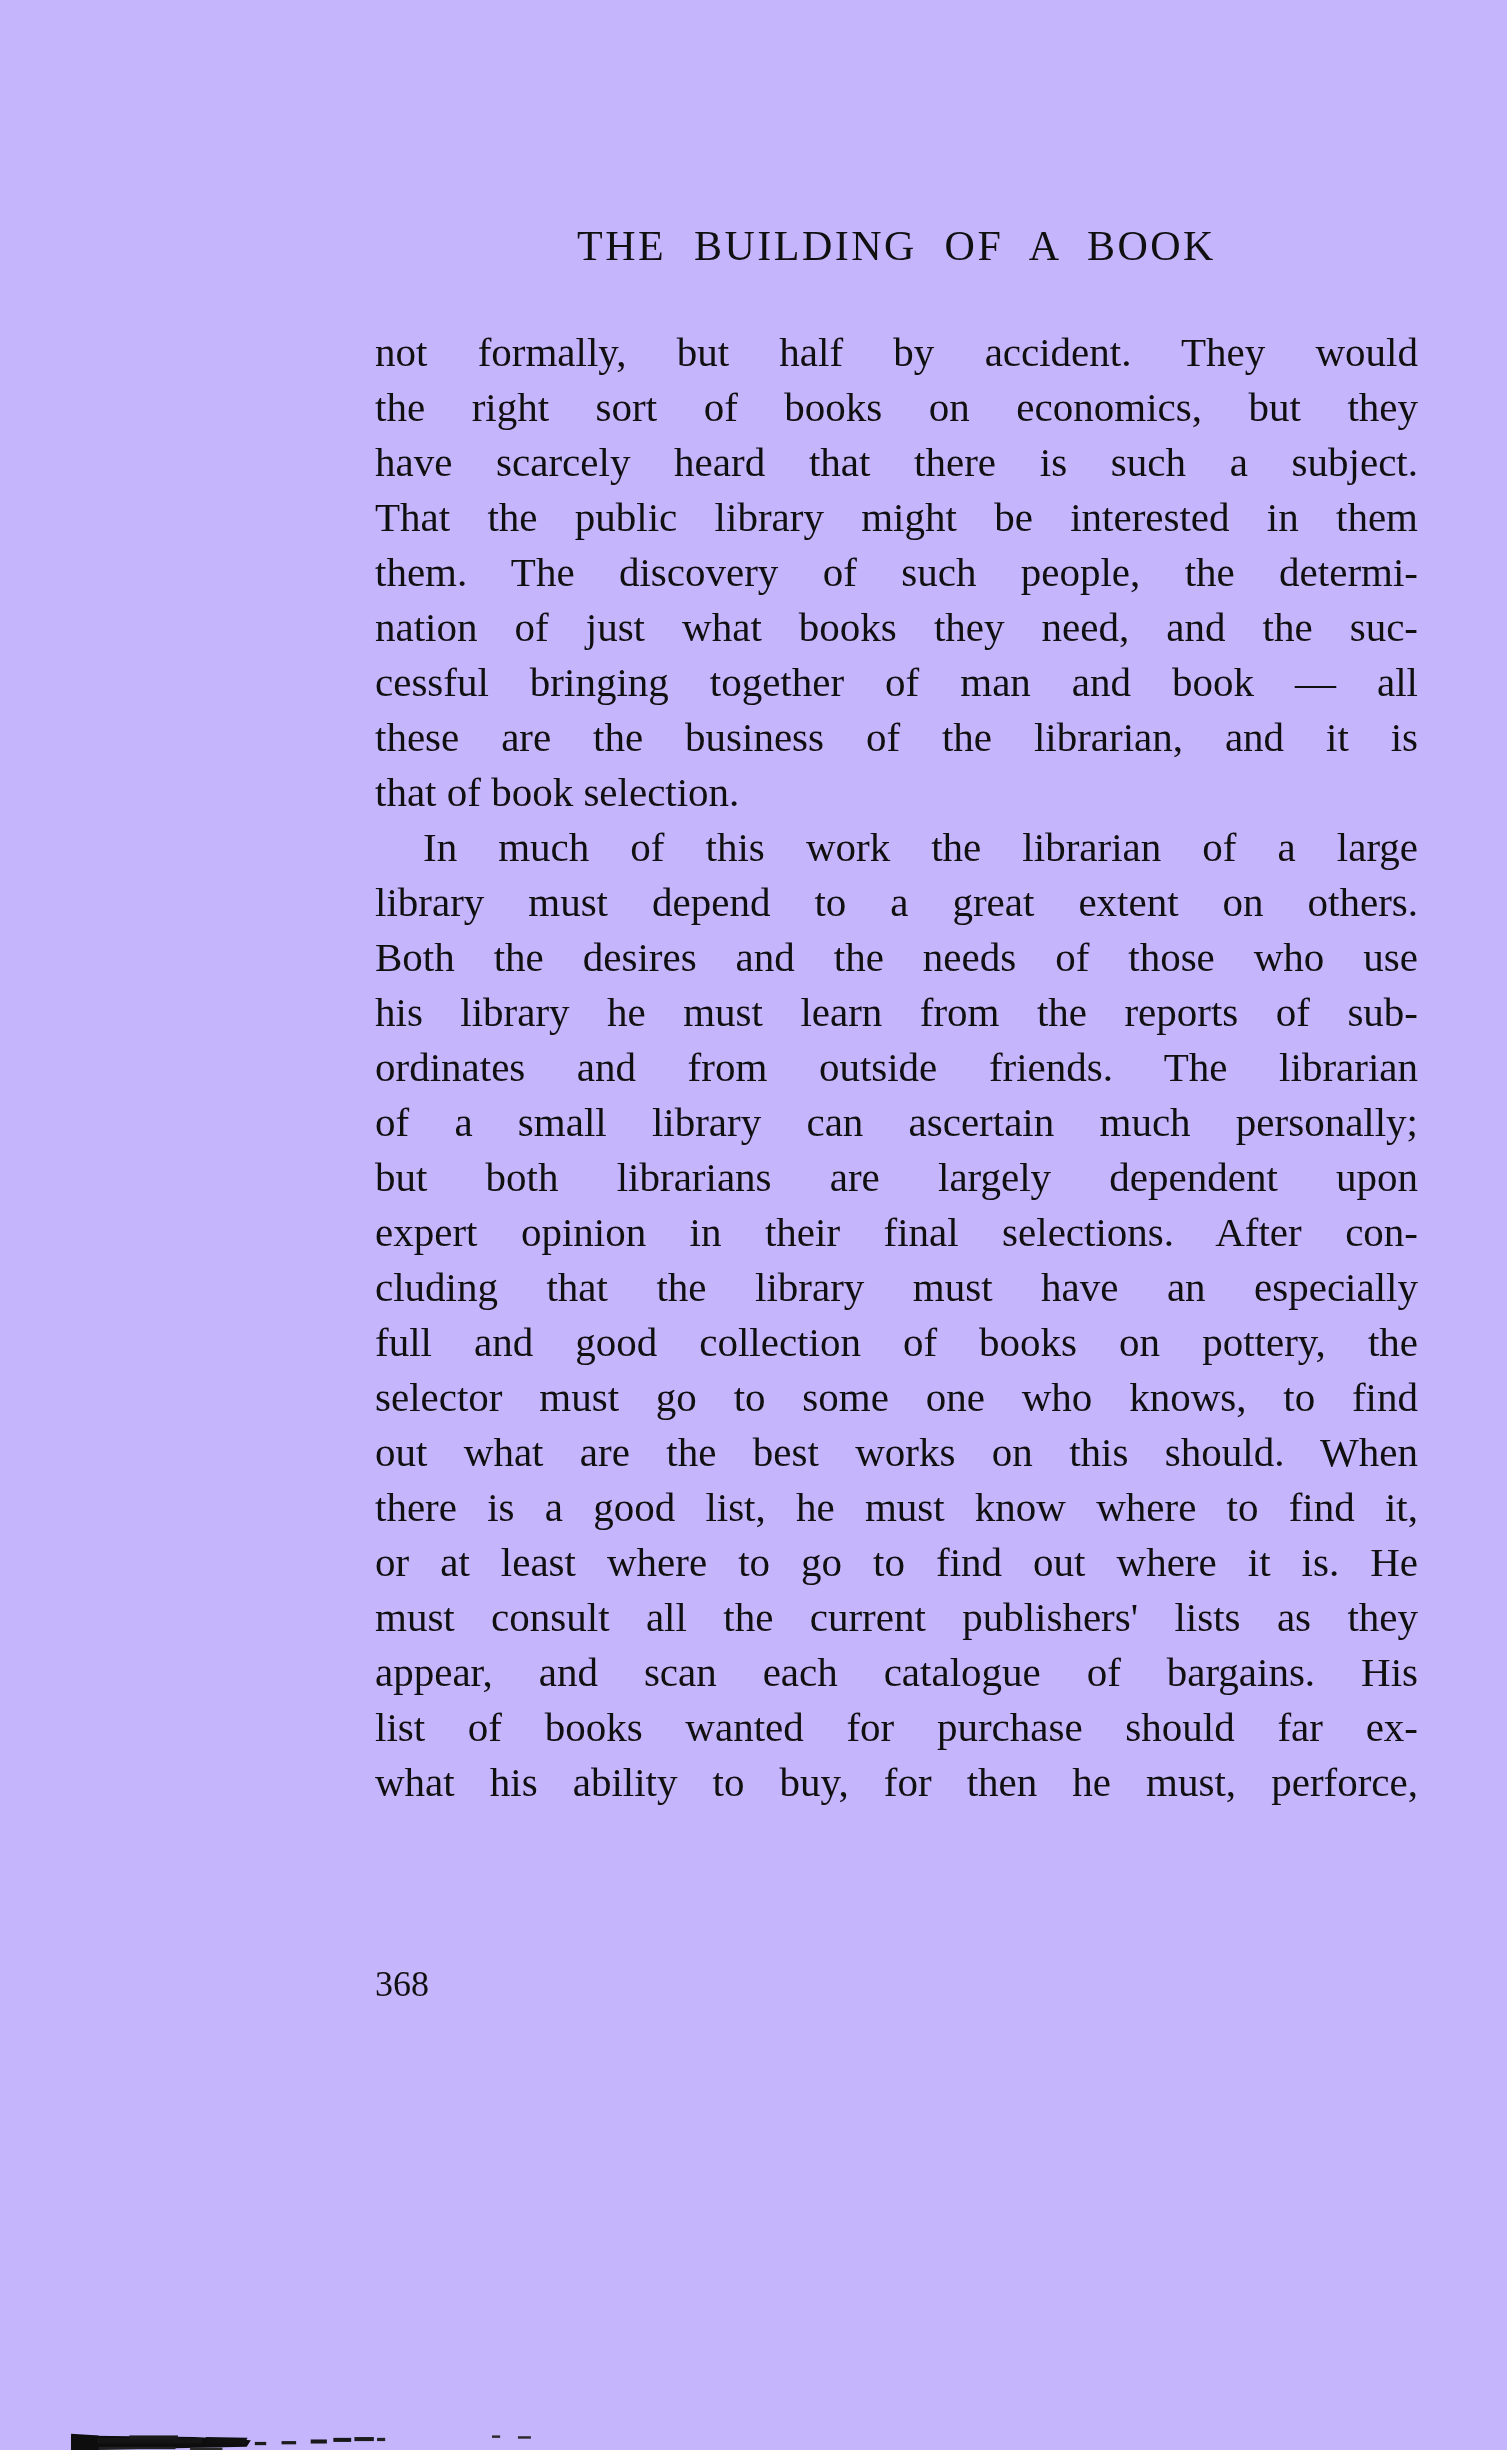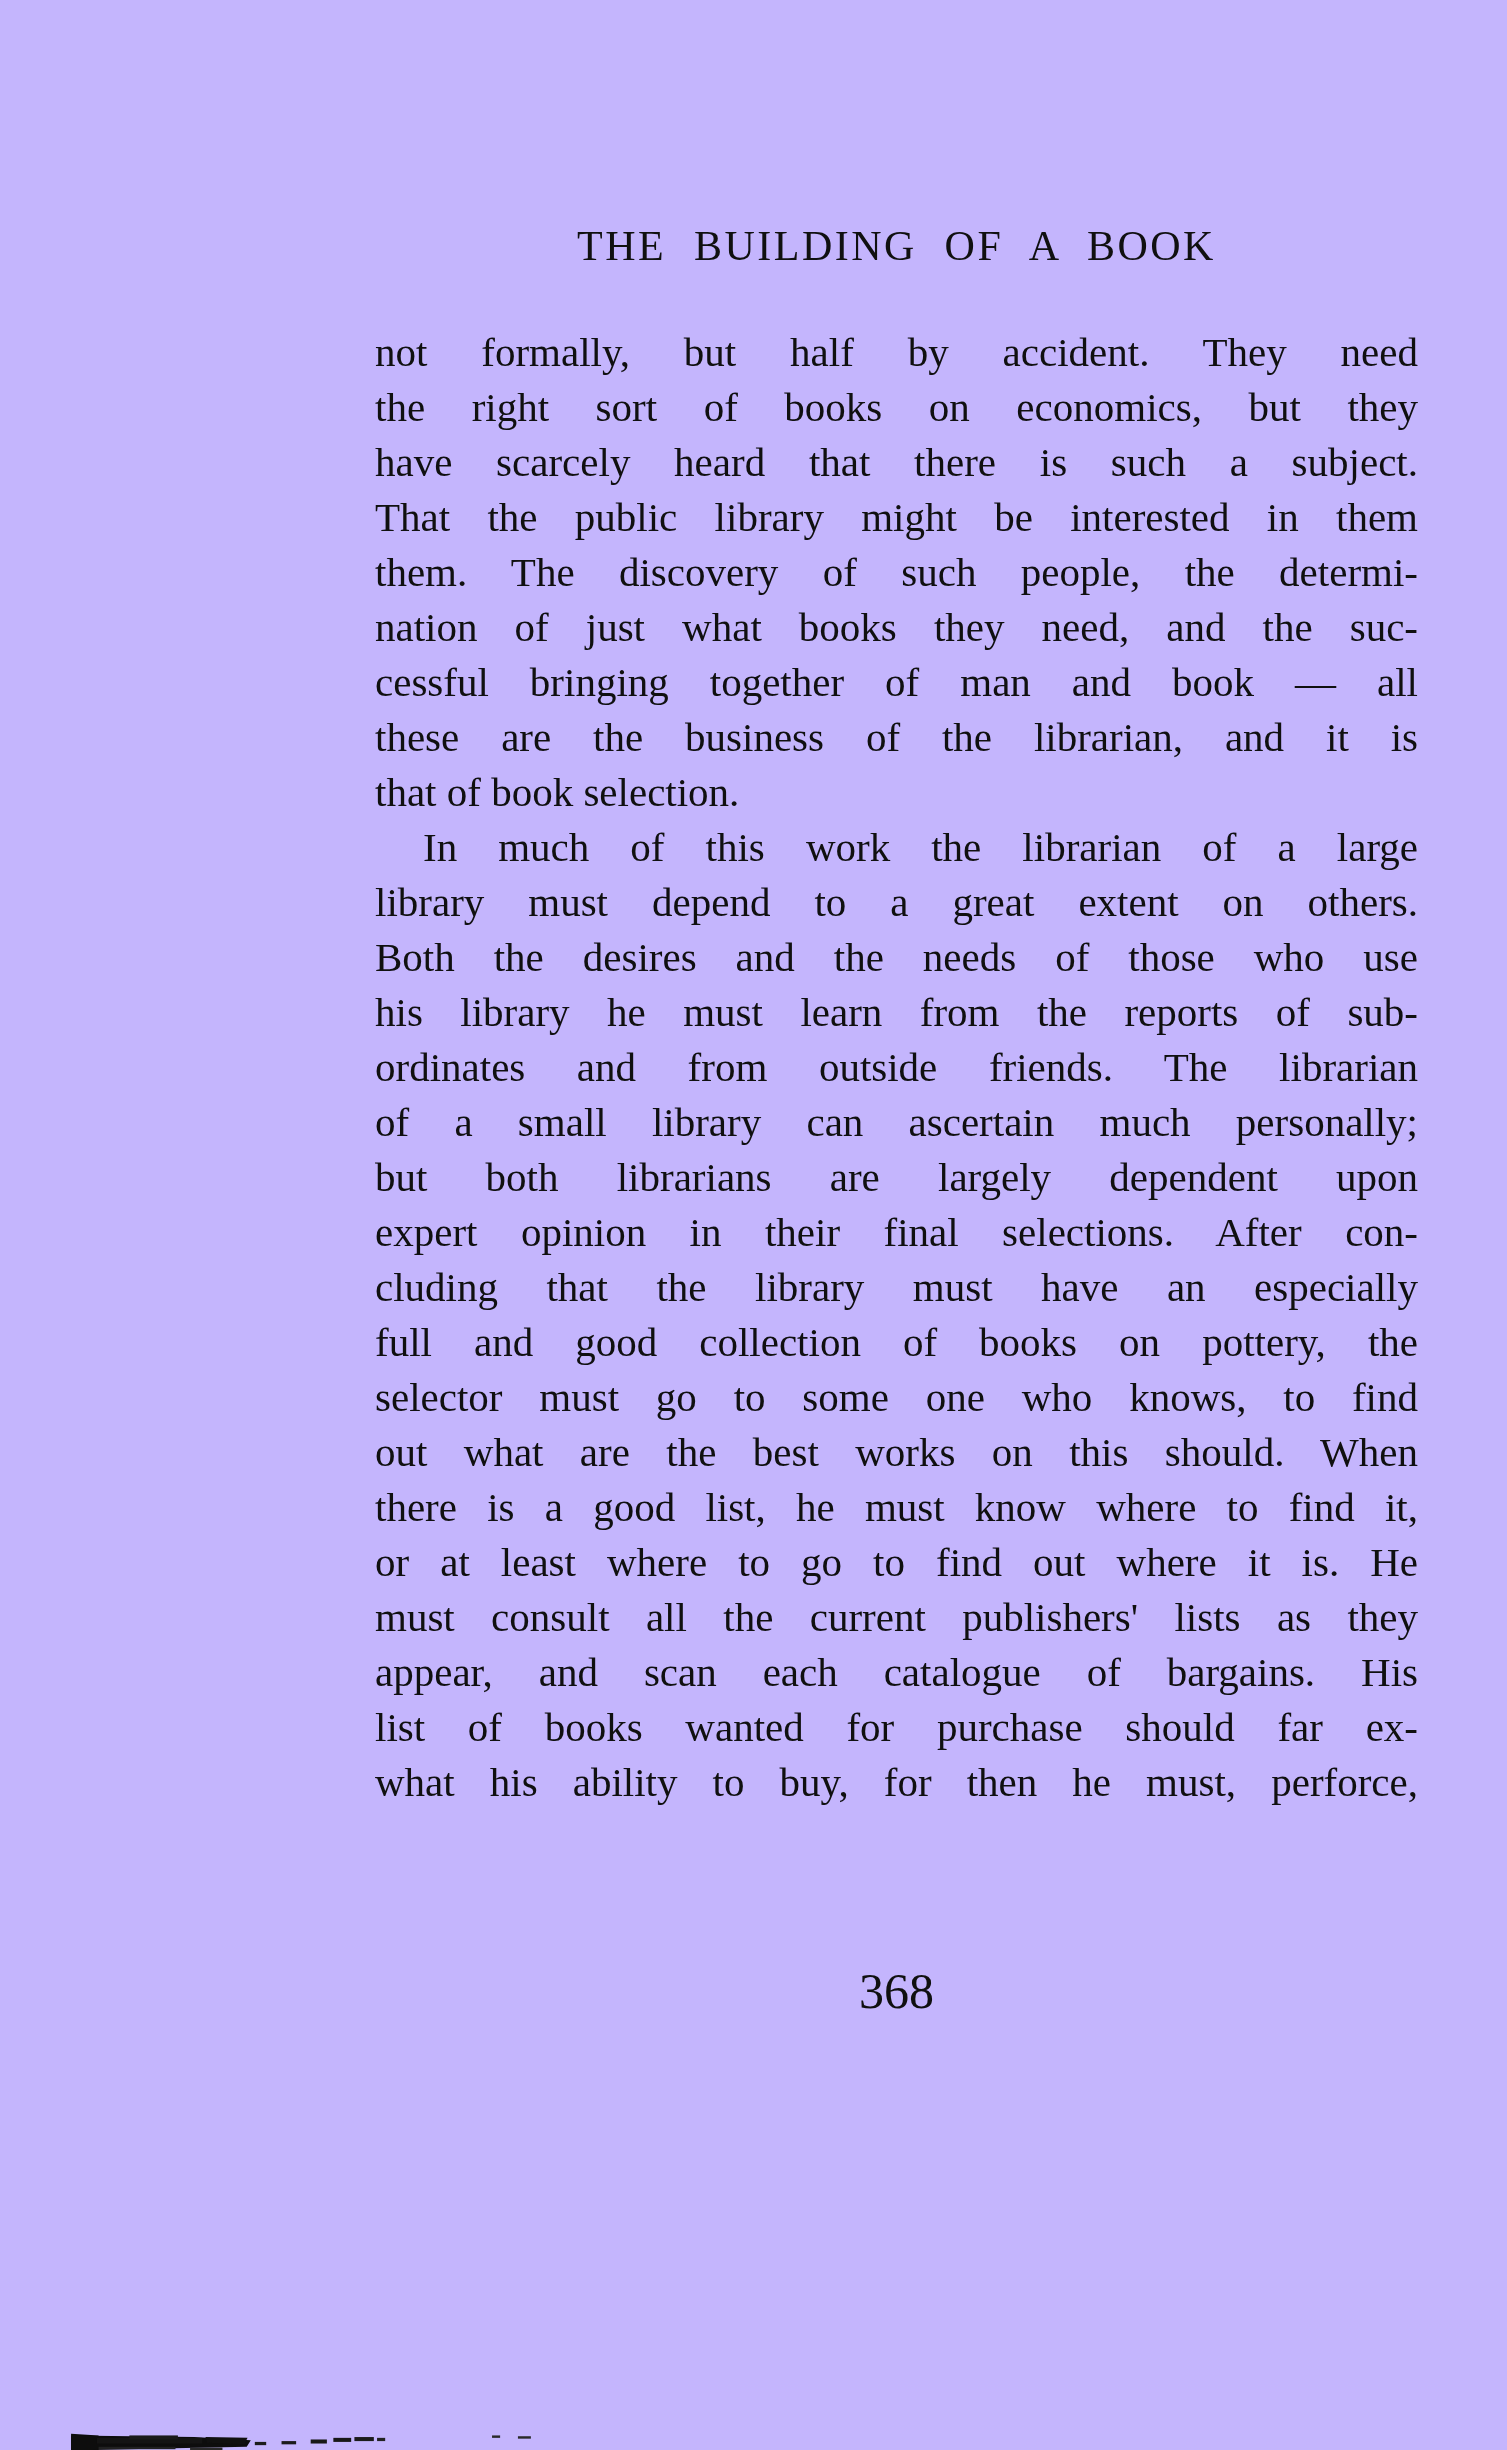--- a/index.html
+++ b/index.html
@@ -32,40 +32,40 @@
     text-align:justify;
     text-align-last:justify;
     height:55px;
     overflow:visible;
   }
   .line.para-end { text-align-last:left; }
   .line.indent  { text-indent:48px; }
   .folio {
     position:absolute;
     left:375px; top:1966px; width:1043px;
-    text-align:center;
-    font-size:50px;
+    text-align:left;
+    font-size:36px;
     line-height:1;
   }
   .smudge {
     position:absolute;
     left:0; top:2416px;
     width:1507px; height:34px;
     display:block;
   }
 </style>
 </head>
 <body>
 
 <div class="page">
 
   <div class="running-head">THE BUILDING OF A BOOK</div>
 
   <div class="textblock" id="textblock">
-      <div class="line">not formally, but half by accident.  They need</div>
+      <div class="line">not formally, but half by accident.  They would</div>
       <div class="line">the right sort of books on economics, but they</div>
       <div class="line">have scarcely heard that there is such a subject.</div>
       <div class="line">That the public library might be interested in them</div>
       <div class="line">them.  The discovery of such people, the determi-</div>
       <div class="line">nation of just what books they need, and the suc-</div>
       <div class="line">cessful bringing together of man and book — all</div>
       <div class="line">these are the business of the librarian, and it is</div>
       <div class="line para-end">that of book selection.</div>
       <div class="line indent">In much of this work the librarian of a large</div>
       <div class="line">library must depend to a great extent on others.</div>

